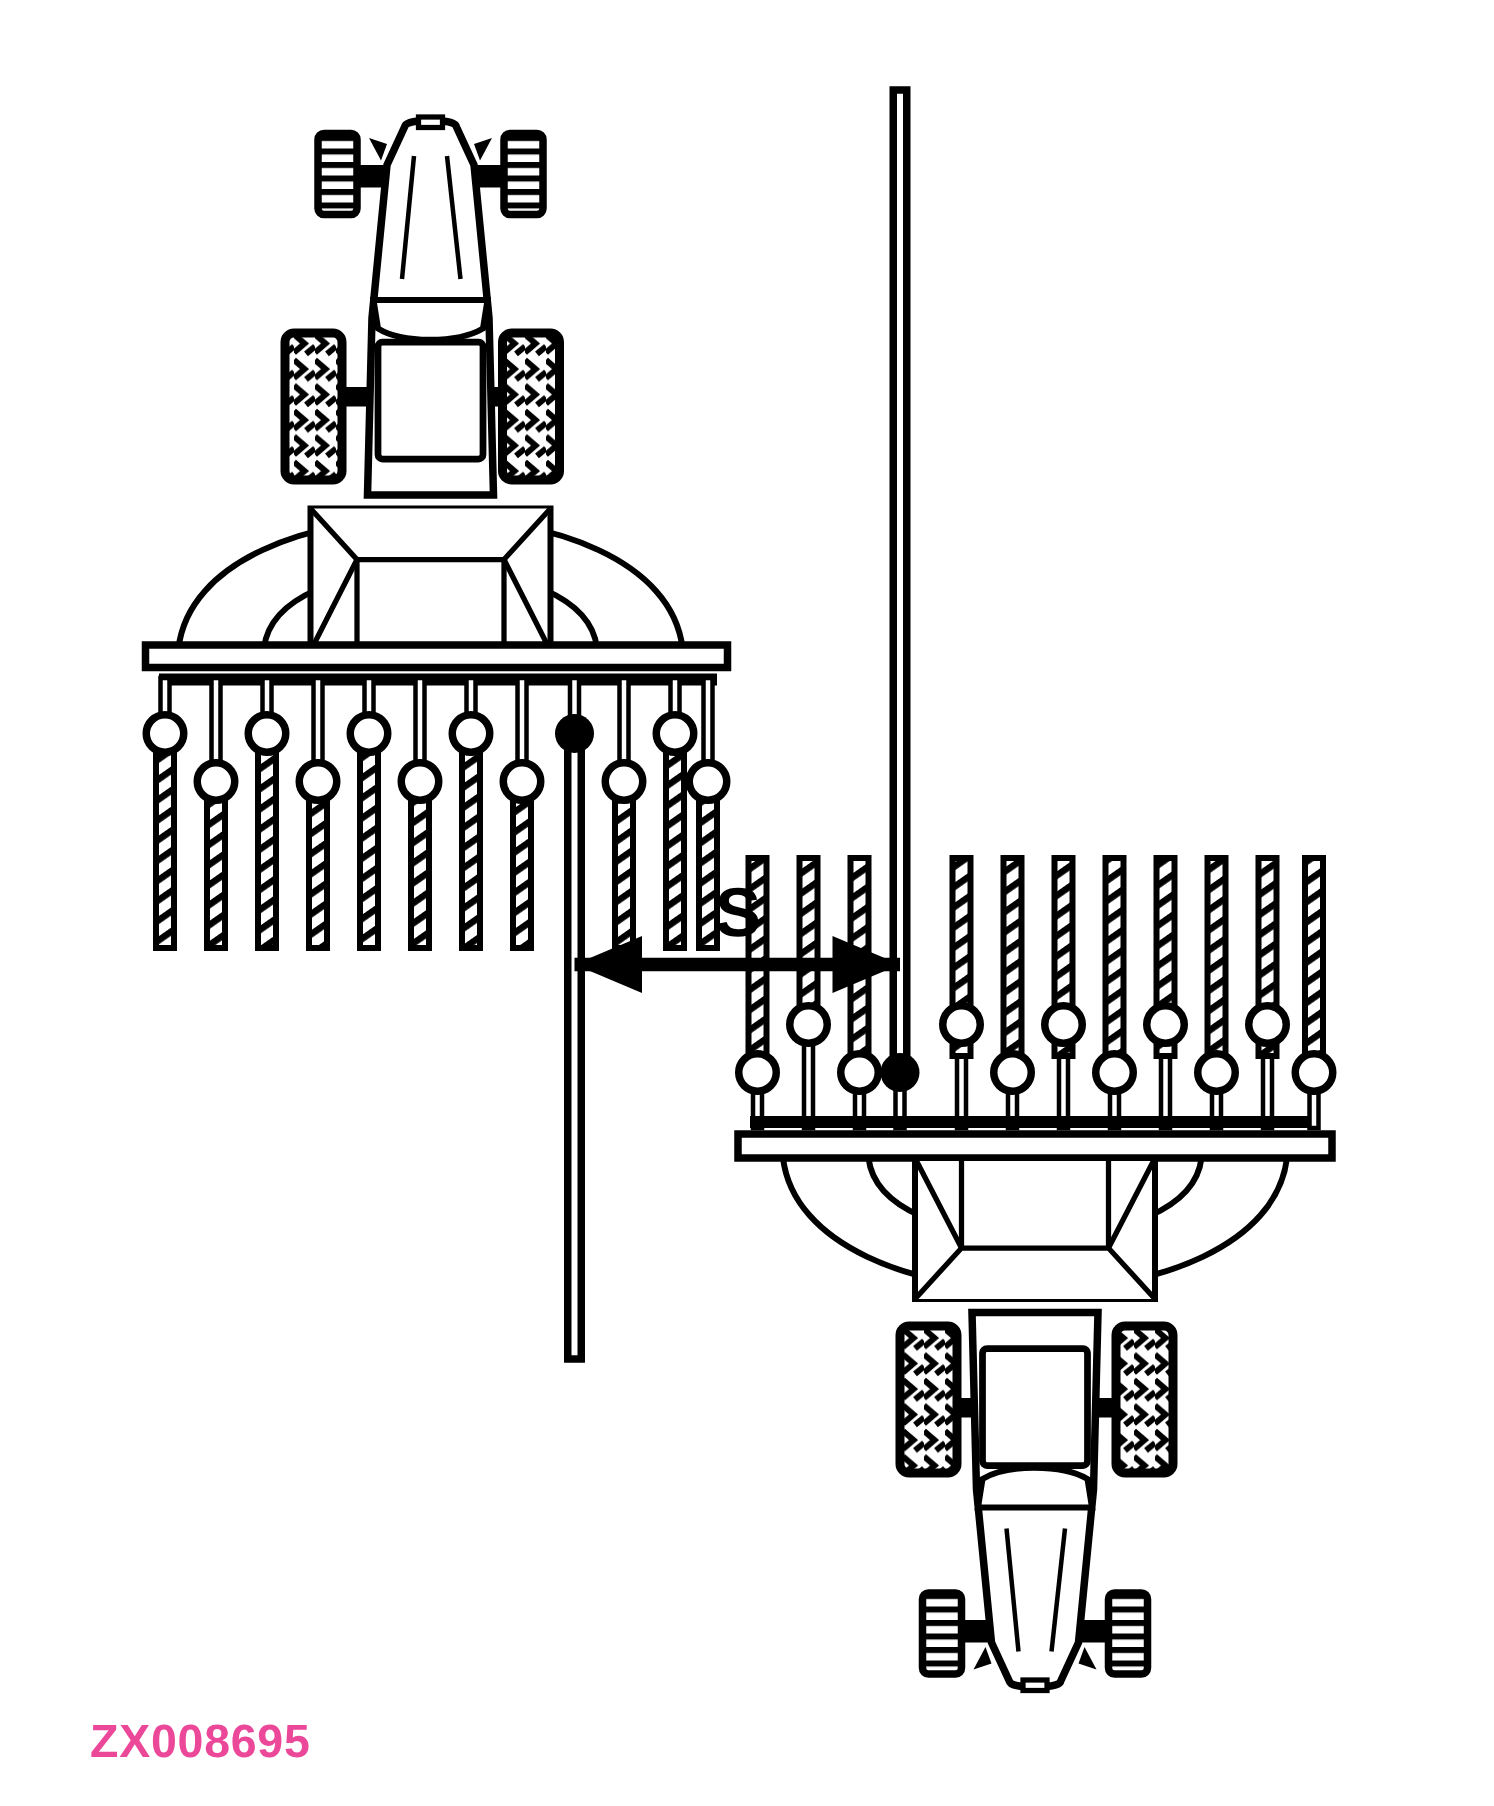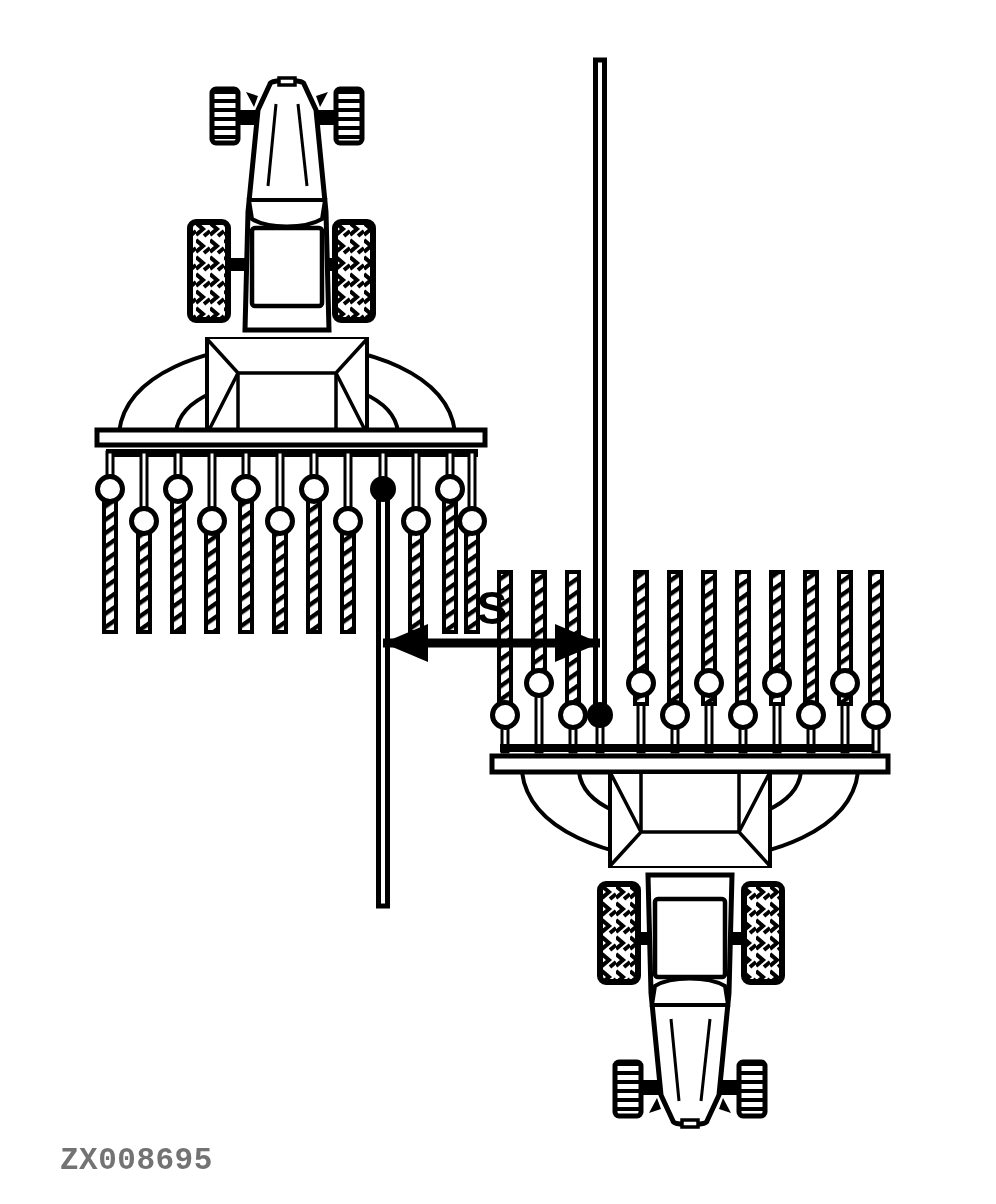--- a/index.html
+++ b/index.html
@@ -16,25 +16,25 @@
     background:#ffffff;
   }
   svg#scene{
     display:block;
     width:996px;height:1204px;
   }
   .fig-label{
     position:absolute;
     left:60px;
     top:1143px;
-    font-family:Liberation Mono, monospace;
+    font-family:Liberation Sans, sans-serif;
     font-size:31px;
     font-weight:bold;
     letter-spacing:0.5px;
-    color:#737373;
+    color:#ec4899;
     white-space:nowrap;
   }
   .dim-letter{
     font-family:"Liberation Sans", sans-serif;
     font-size:46px;
     font-weight:bold;
     fill:#000000;
   }
 </style>
 </head>

